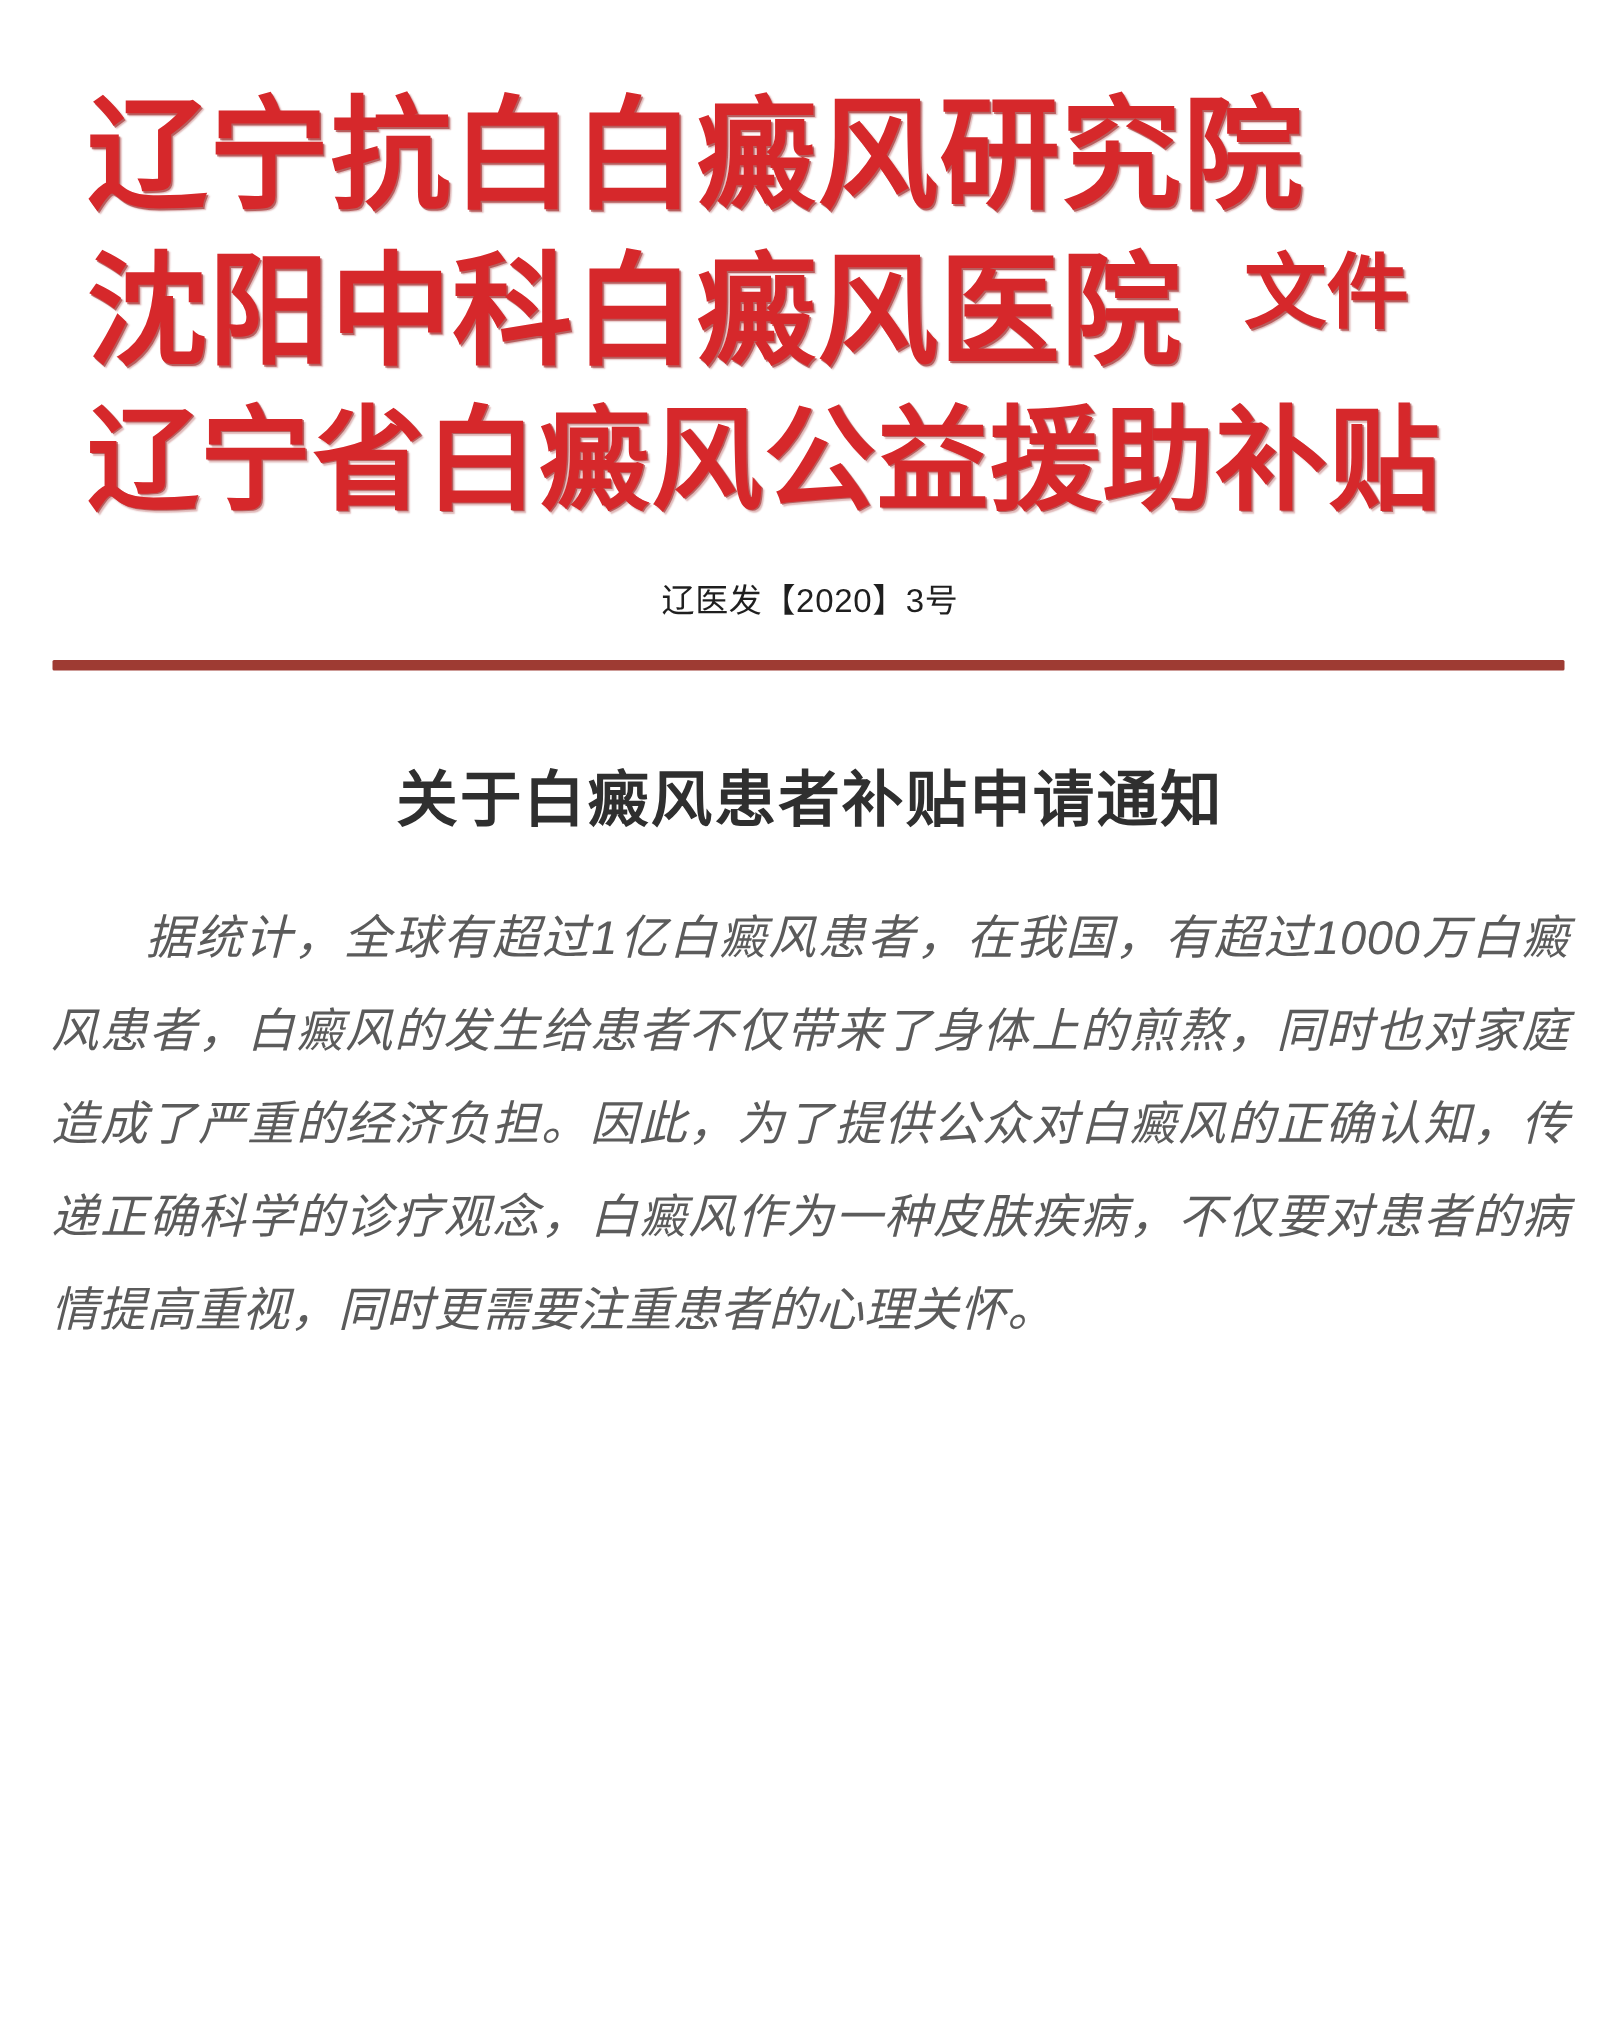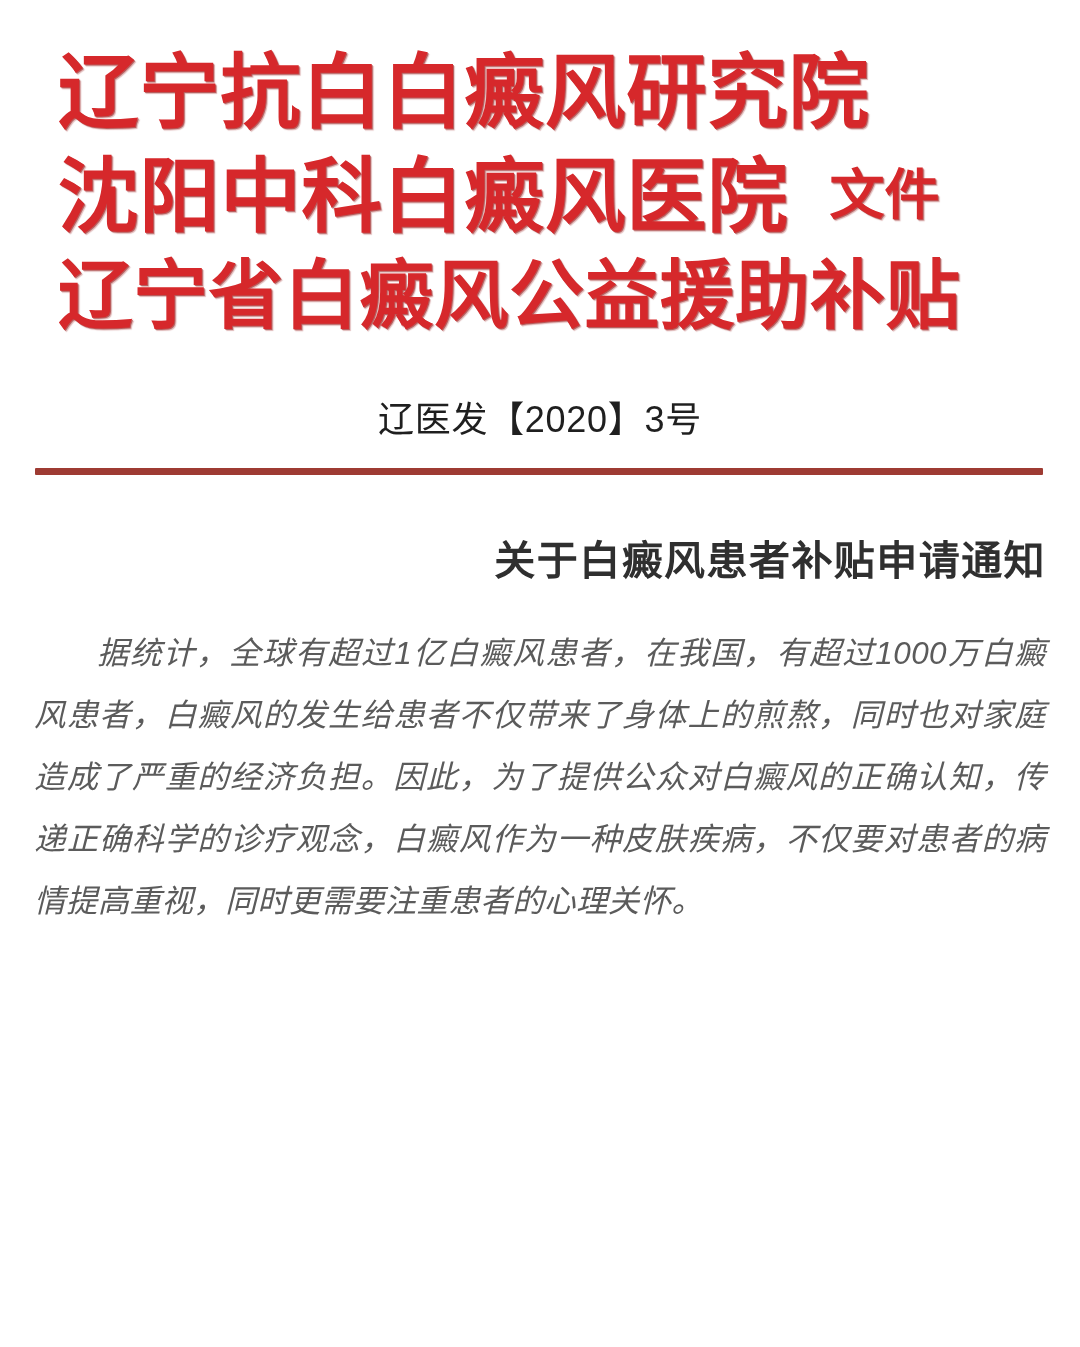--- a/index.html
+++ b/index.html
@@ -20,20 +20,21 @@
     width: 1080px;
     height: 1347px;
     position: relative;
     background: #ffffff;
     box-sizing: border-box;
   }
 
   
   .masthead {
     padding: 52px 52px 0 34px;
+    margin-top: 12px;
   }
 
   .mast-line {
     color: #D6282B;
     font-weight: 700;
     letter-spacing: 0.01em;
     line-height: 1.0;
     white-space: nowrap;
     text-shadow:
       1px 1px 0 rgba(150, 20, 20, 0.55),
@@ -42,21 +43,21 @@
 
   .mast-line-1 {
     font-size: 82px;
     margin: 0 0 22px 24px;
     transform: scaleX(0.98);
     transform-origin: left center;
   }
 
   .mast-row-2 {
     display: flex;
-    align-items: center;
+    align-items: flex-start;
     margin: 0 0 20px 24px;
   }
   .mast-line-2 {
     font-size: 82px;
     transform: scaleX(0.98);
     transform-origin: left center;
   }
   .mast-doc-word {
     color: #D6282B;
     font-weight: 700;
@@ -74,41 +75,41 @@
     font-size: 76px;
     margin: 0 0 0 24px;
     transform: scaleX(0.98);
     transform-origin: left center;
   }
 
   
   .doc-number {
     text-align: center;
     color: #1f1f1f;
-    font-size: 36px;
+    font-size: 22px;
     font-weight: 400;
-    margin-top: 56px;
+    margin-top: 36px;
     letter-spacing: 0.02em;
   }
 
   
   .red-rule {
     height: 7px;
     background: #9E3B33;
     margin: 26px 37px 0 35px;
     border-radius: 1px;
   }
 
   
   .notice {
     padding: 0 34px;
   }
 
   .notice-title {
-    text-align: right;
+    text-align: center;
     color: #2f2f2f;
     font-size: 41px;
     font-weight: 700;
     letter-spacing: 0.035em;
     margin-top: 62px;
     line-height: 1.2;
   }
 
   .notice-body {
     margin-top: 36px;

